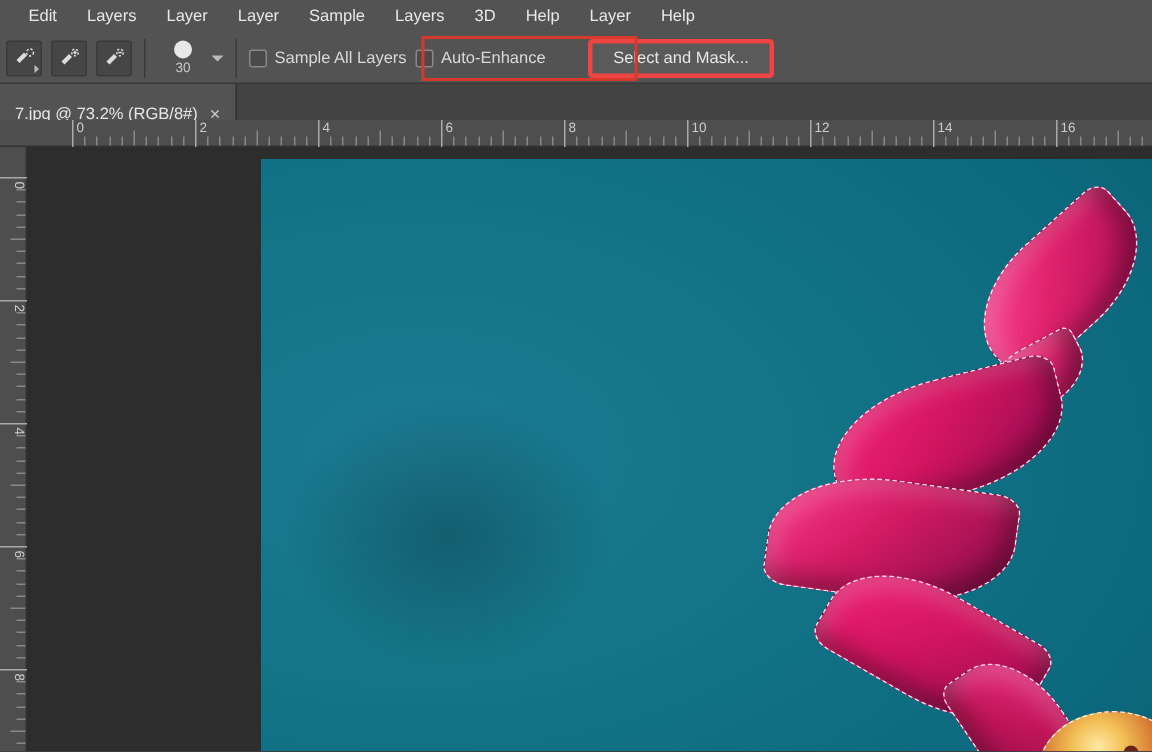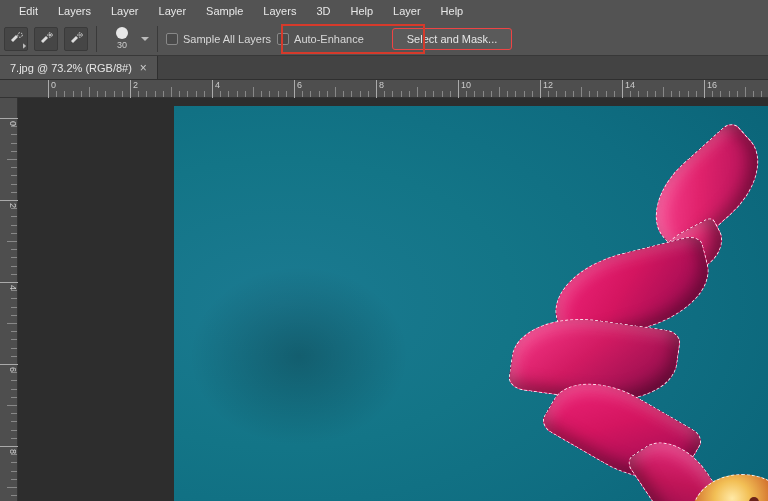--- a/index.html
+++ b/index.html
@@ -96,33 +96,33 @@
     }
     .cb {
       width: 12px;
       height: 12px;
       border: 1px solid #888;
       background: #4a4a4a;
       border-radius: 2px;
     }
     .btn {
       background: #5a5a5a;
-      border: 1px solid #ef4444;
+      border: 3px solid #ef4444;
       border-radius: 3px;
       padding: 4px 14px;
       color: #e6e6e6;
       font-size: 11px;
     }
     .highlight-box {
       position: absolute;
       border: 2px solid #d63a2b;
       pointer-events: none;
     }
     .tab-bar {
-      height: 24px;
+      height: 40px;
       background: #434343;
       display: flex;
       align-items: stretch;
       border-bottom: 1px solid #2f2f2f;
     }
     .tab {
       display: flex;
       align-items: center;
       padding: 0 10px;
       background: #535353;

